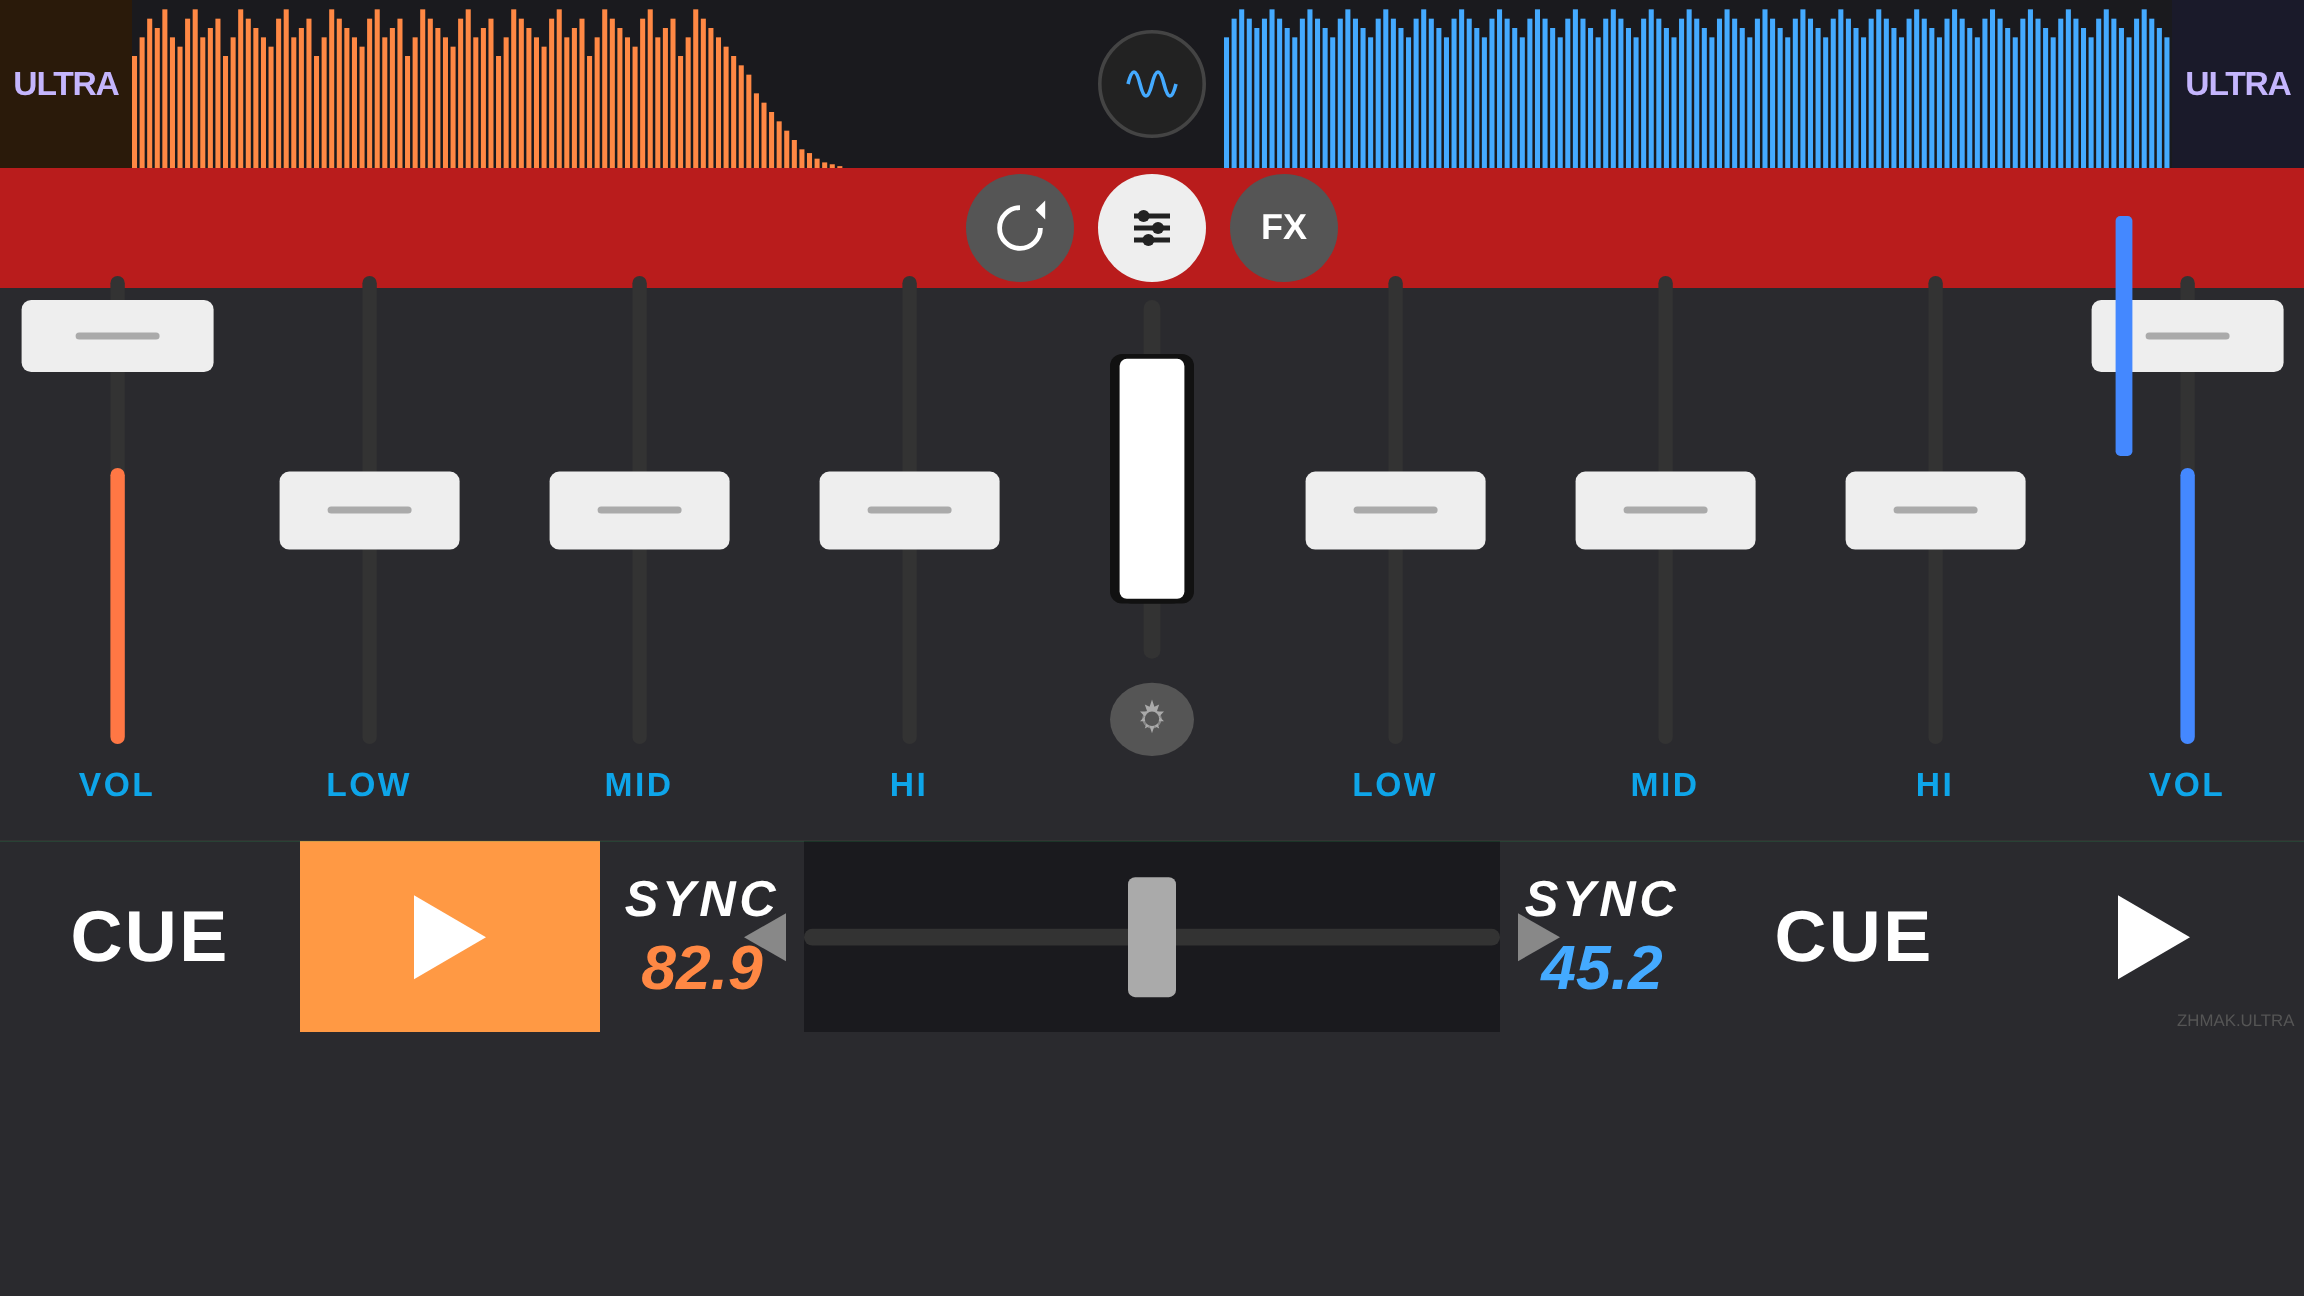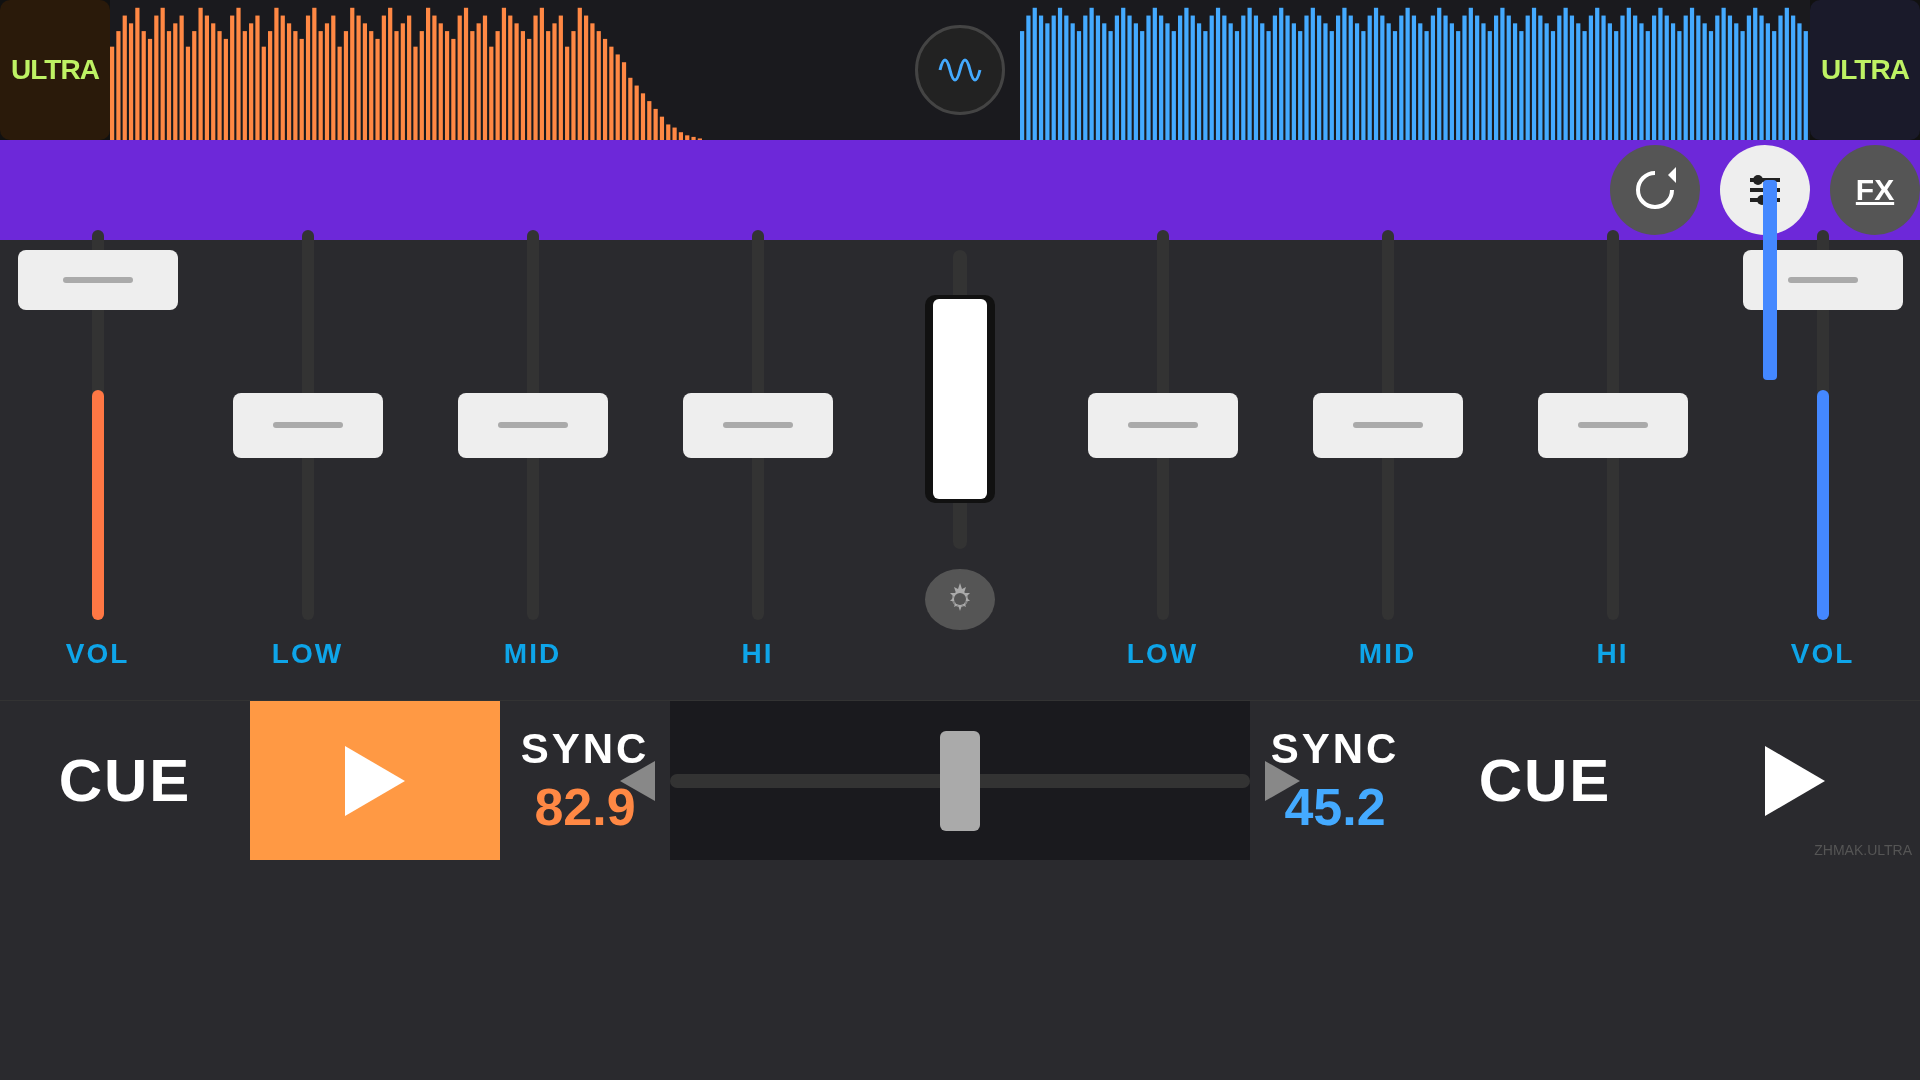--- a/index.html
+++ b/index.html
@@ -45,23 +45,22 @@
 
     .album-art {
       width: 100%;
       height: 100%;
       background: #2a1a0a;
       display: flex;
       align-items: center;
       justify-content: center;
       font-size: 28px;
       font-weight: 900;
-      color: #bef264;
+      color: #c4b5fd;
       letter-spacing: -1px;
-      border-radius: 10px;
     }
 
     .album-art-right {
       background: #1a1a2a;
     }
 
     .waveform-left {
       flex: 1;
       background: #1a1a1e;
       position: relative;
@@ -138,24 +137,23 @@
       padding: 8px 16px;
       gap: 12px;
       justify-content: flex-end;
     }
 
     
     .middle-section {
       height: 100px;
       display: flex;
       align-items: center;
-      justify-content: flex-end;
+      justify-content: center;
       gap: 20px;
-      background: #6d28d9;
-      text-decoration: underline;
+      background: #b91c1c;
     }
 
     .ctrl-btn {
       width: 90px;
       height: 90px;
       border-radius: 50%;
       background: #555;
       display: flex;
       align-items: center;
       justify-content: center;
@@ -292,20 +290,21 @@
 
     .sync-btn {
       flex: 1;
       background: #2a2a2e;
       display: flex;
       flex-direction: column;
       align-items: center;
       justify-content: center;
       gap: 4px;
       cursor: pointer;
+      font-style: italic;
     }
 
     .sync-label {
       font-size: 42px;
       font-weight: bold;
       color: #fff;
       letter-spacing: 3px;
     }
 
     .sync-bpm {

